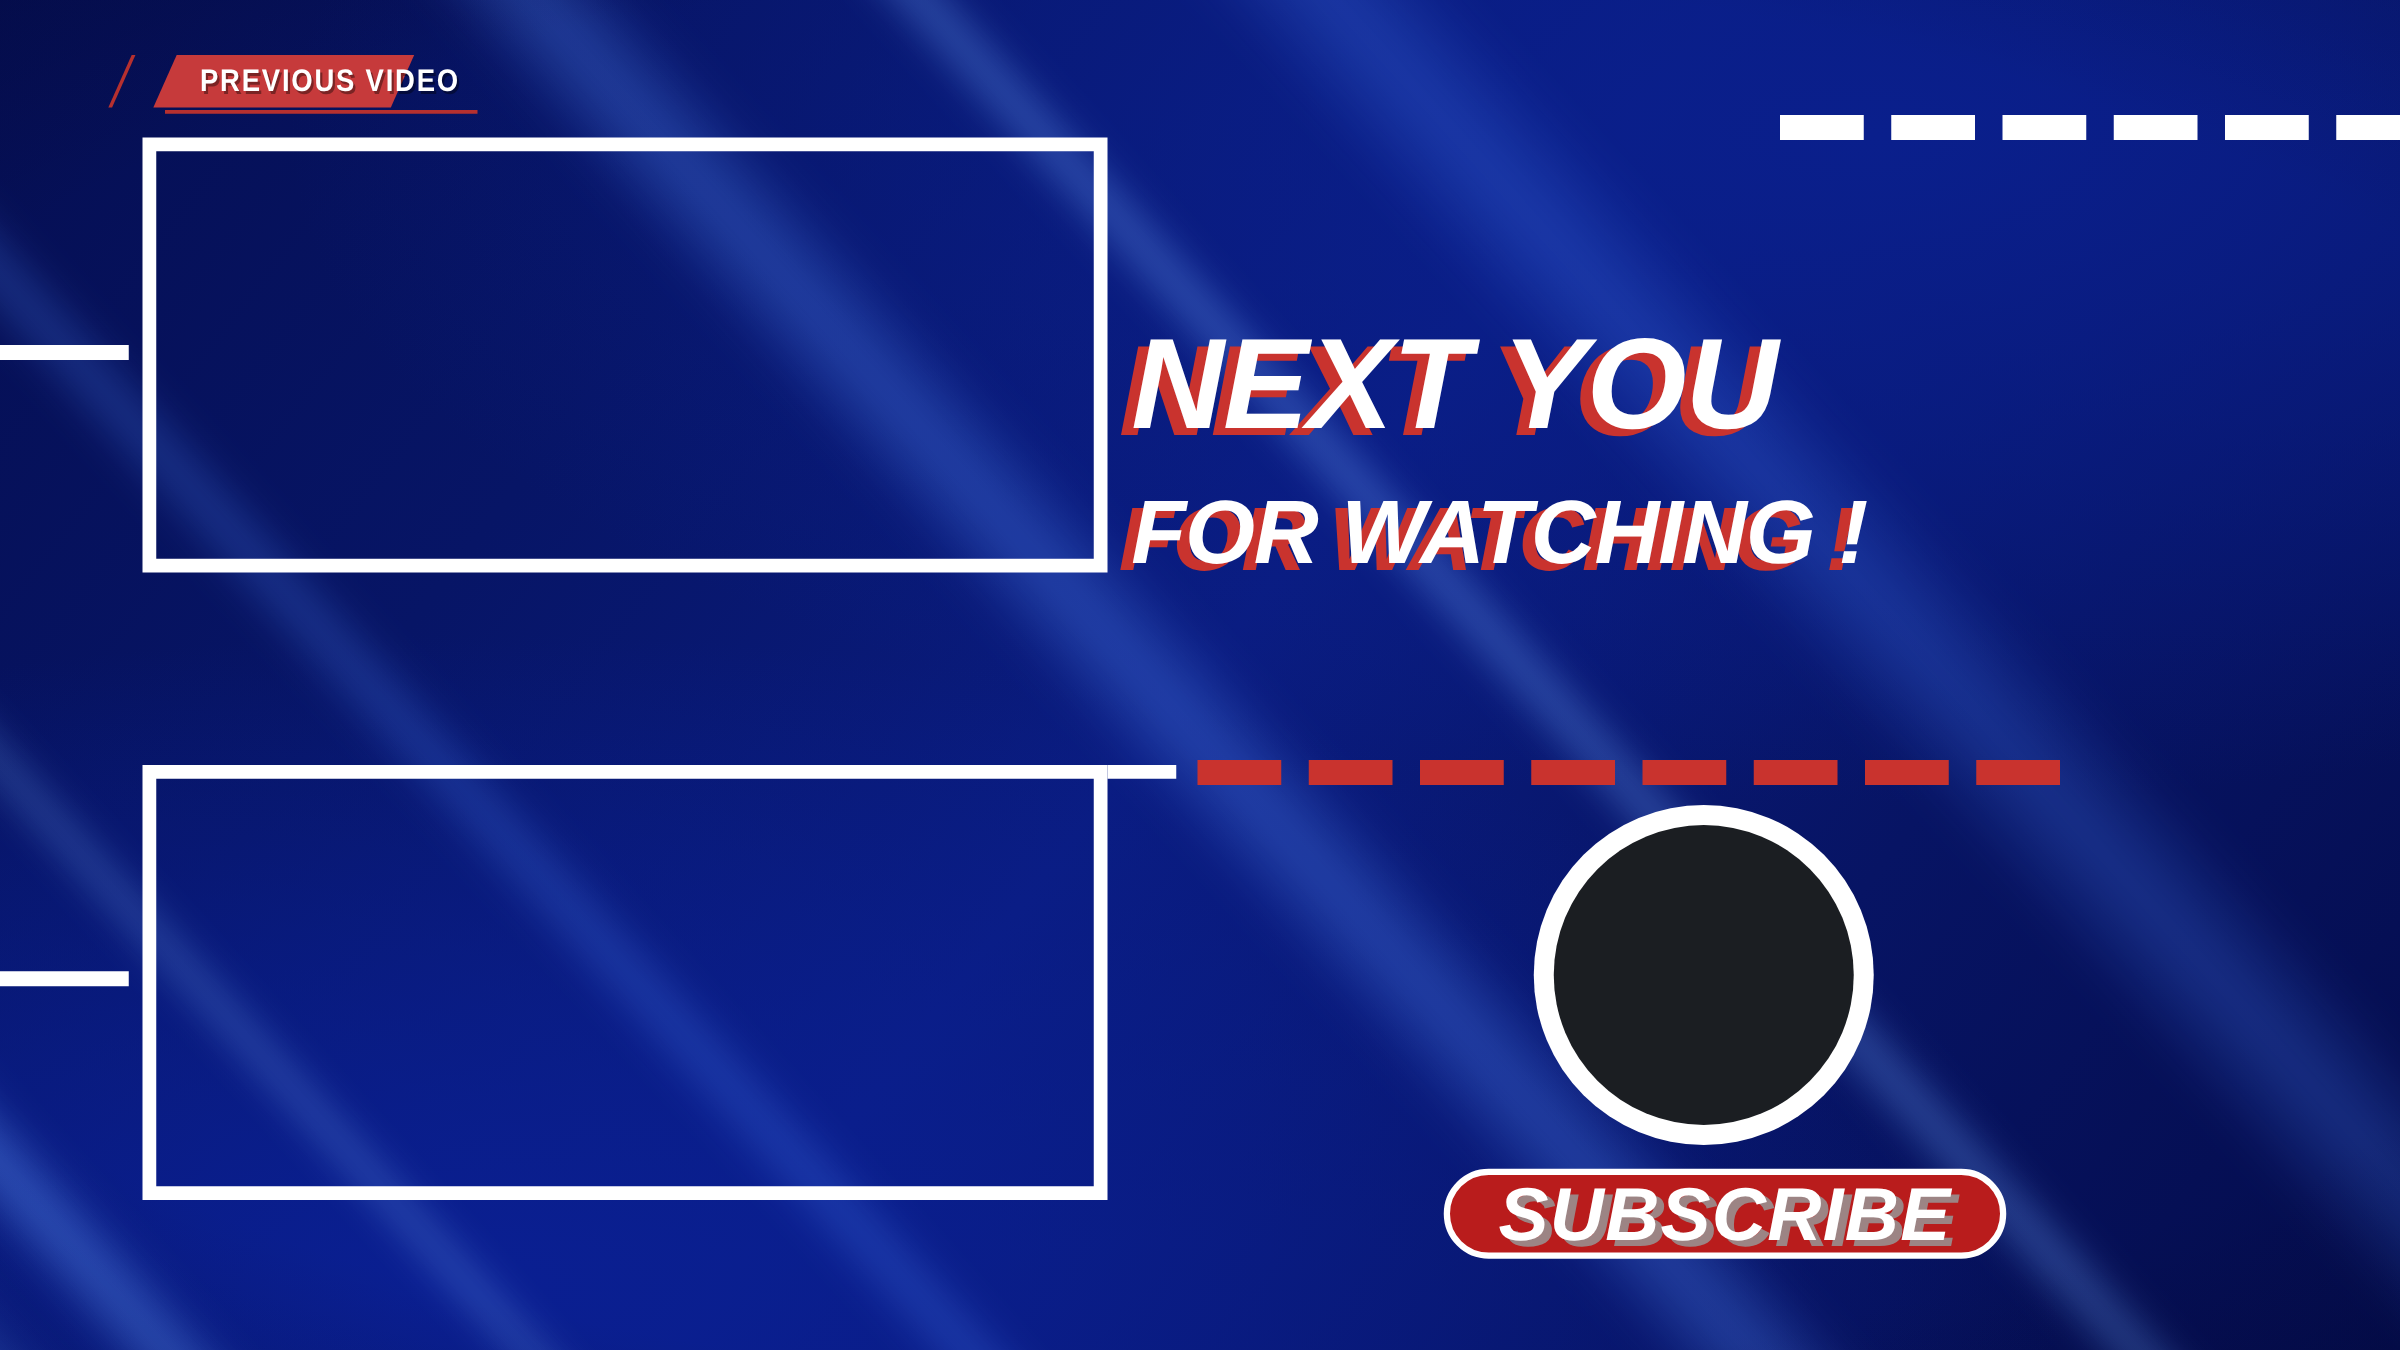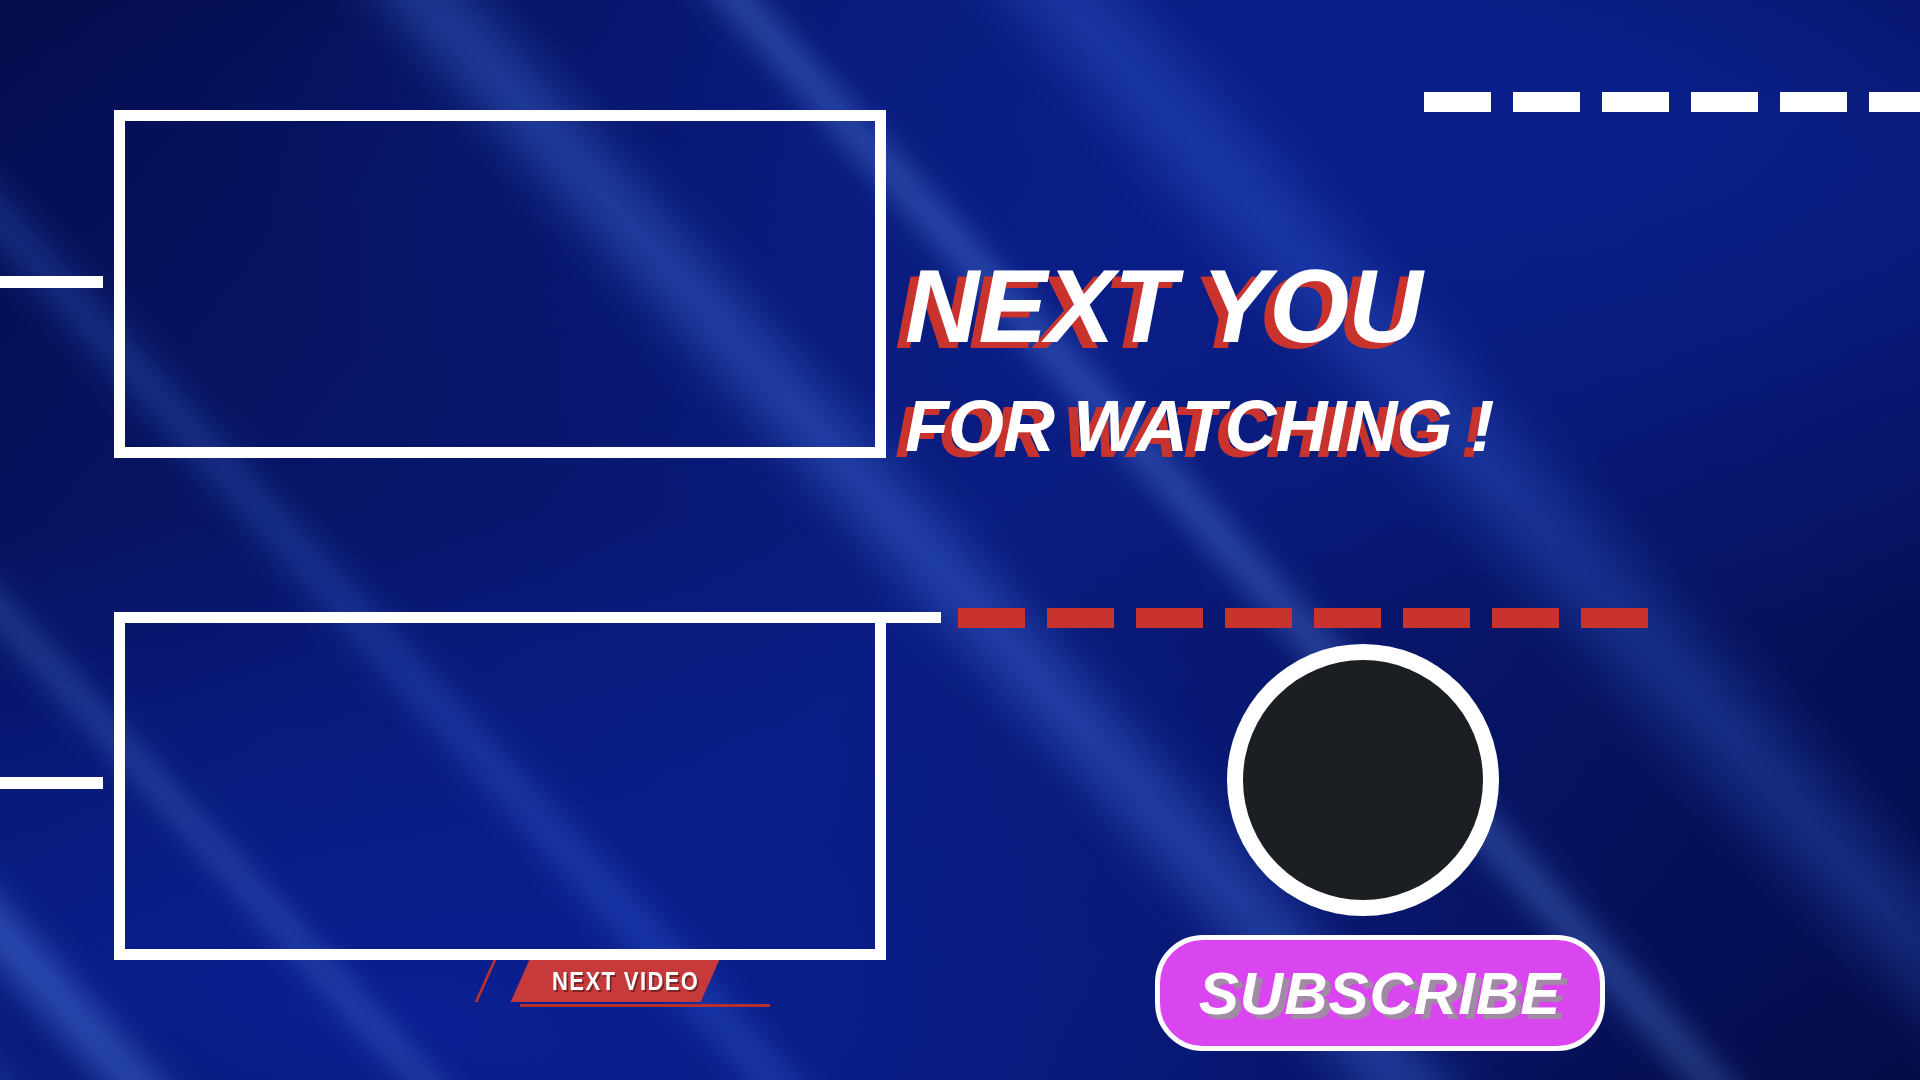--- a/index.html
+++ b/index.html
@@ -117,22 +117,22 @@
   #hl-2{font-size:72px;}
 
   
   #avatar{
     position:absolute;left:1243px;top:660px;width:240px;height:240px;
     border-radius:50%;background:#1b1e22;
     box-shadow:0 0 0 16px #ffffff;
     box-sizing:border-box;
   }
   #subscribe-button{
-    position:absolute;left:1155px;top:935px;width:450px;height:116px;
-    border-radius:48px;background:#d946ef;
+    position:absolute;left:1155px;top:935px;width:450px;height:72px;
+    border-radius:48px;background:#b91c1c;
     border:5px solid #ffffff;
     box-sizing:border-box;
     display:flex;align-items:center;justify-content:center;
   }
   #subscribe-label{
     color:#ffffff;font-style:italic;font-weight:700;font-size:60px;
     letter-spacing:1px;
     text-shadow:6px 5px 0 rgba(150,150,150,.85);
     white-space:nowrap;
   }
@@ -152,27 +152,27 @@
   <div class="streak s6"></div>
   <div class="vig"></div>
 
   <div class="tick" id="tick-top"></div>
   <div class="tick" id="tick-bottom"></div>
 
   <div class="vframe" id="frame-top"></div>
   <div class="vframe" id="frame-bottom"></div>
   <div id="connector-bottom"></div>
 
-
-  <div class="badge" id="badge-next">
+  <div class="badge" id="badge-previous">
     <div class="slash-outline"></div>
     <div class="slab"></div>
-    <div class="txt">NEXT VIDEO</div>
+    <div class="txt">PREVIOUS VIDEO</div>
     <div class="rule"></div>
   </div>
+
 
   <div class="dashrow" id="dash-white">
       <span></span>
       <span></span>
       <span></span>
       <span></span>
       <span></span>
       <span></span>
     </div>
   <div class="dashrow" id="dash-red">

